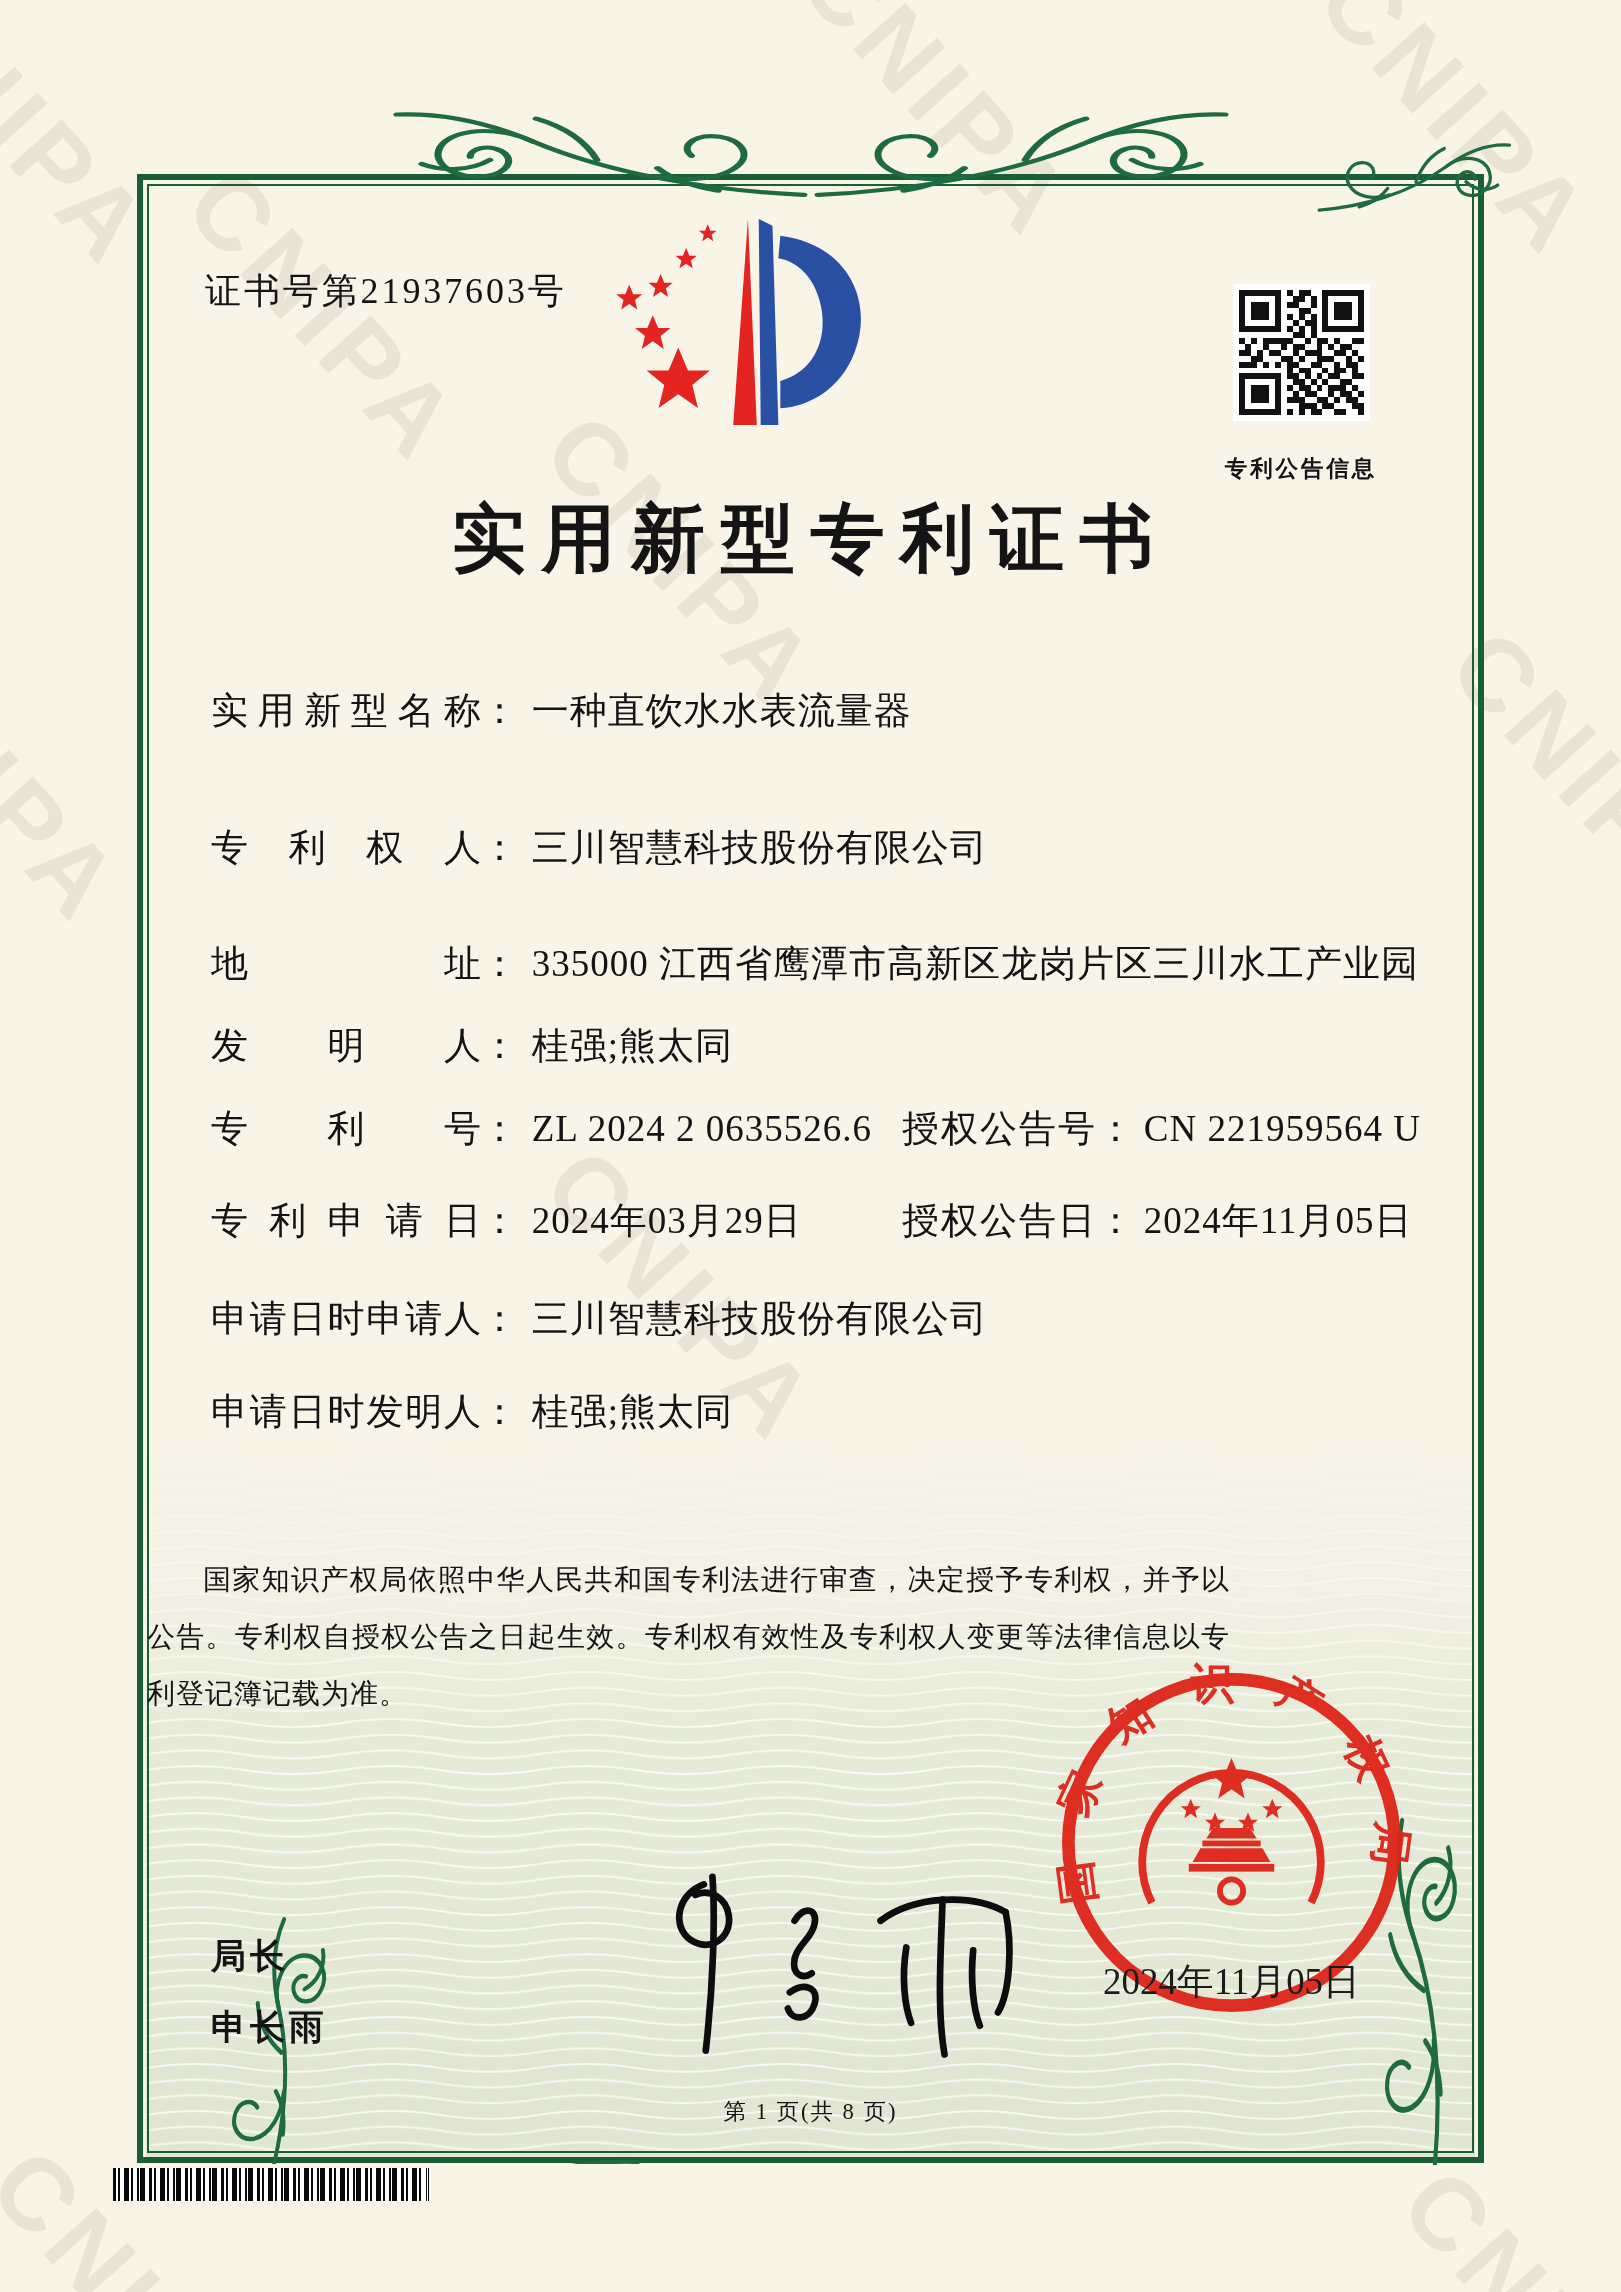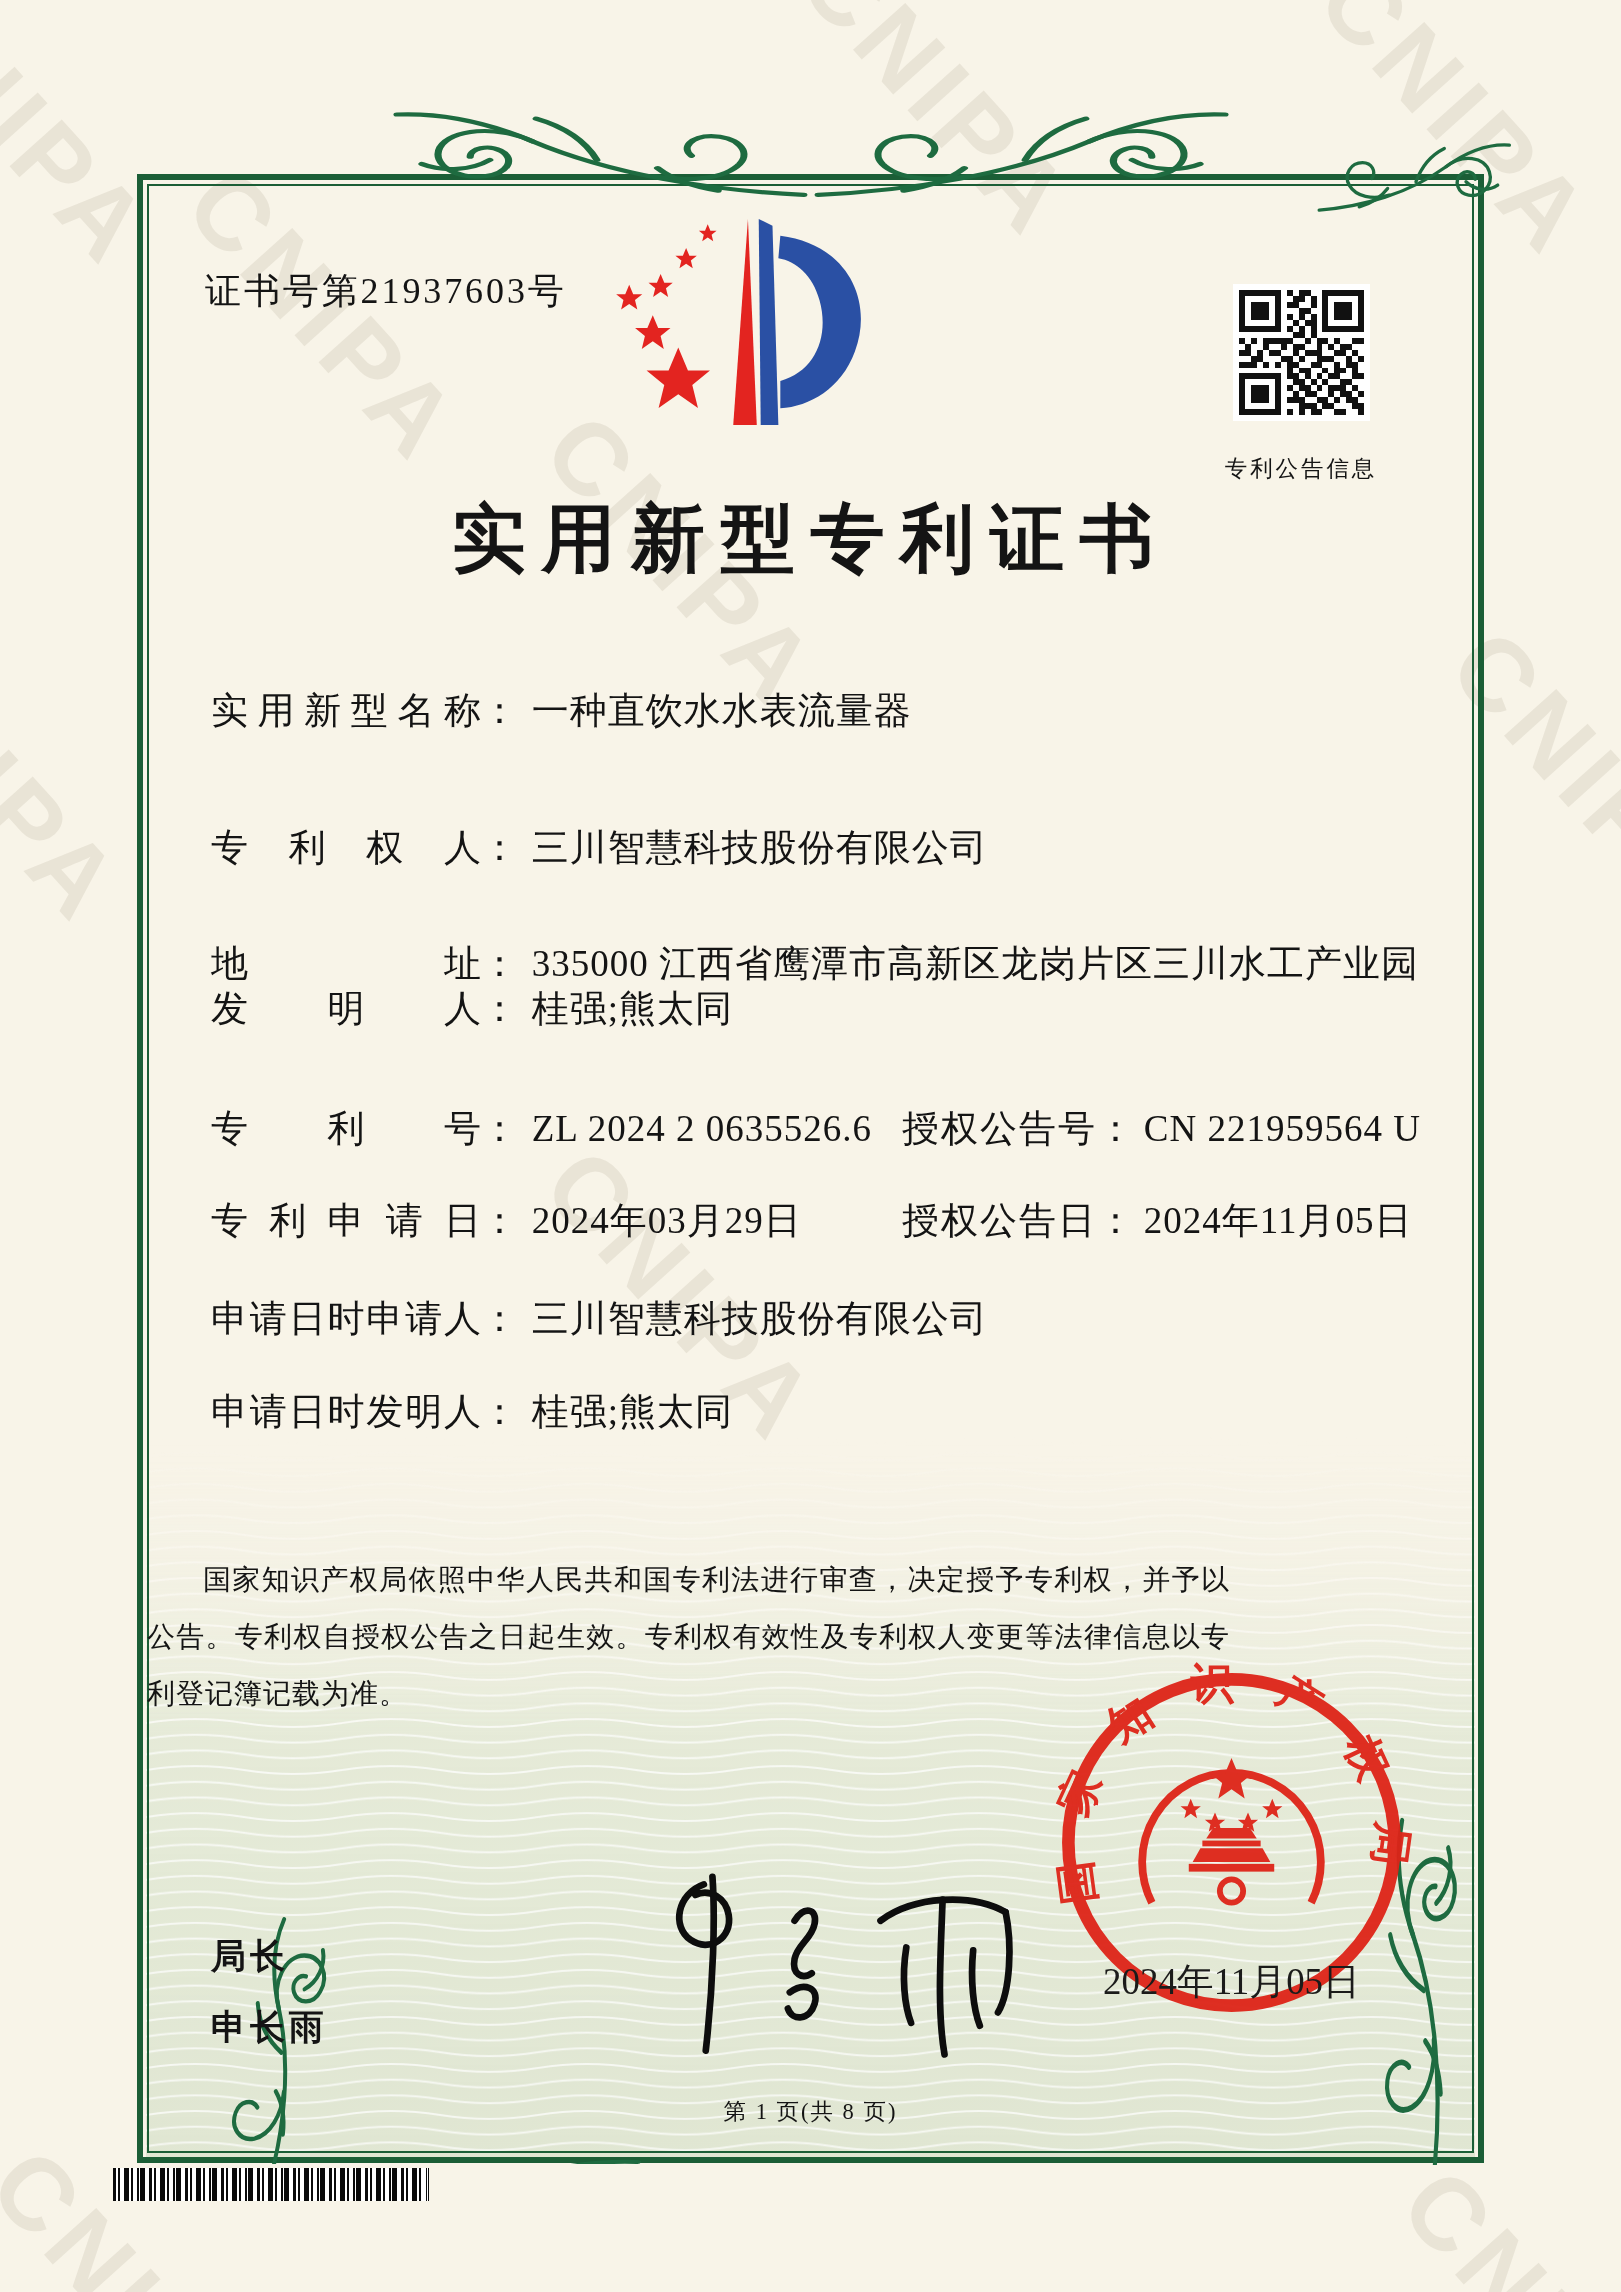--- a/index.html
+++ b/index.html
@@ -43,21 +43,21 @@
   .orn{position:absolute;pointer-events:none;}
   
   .cert-no{position:absolute;left:205px;top:267px;font-size:36px;letter-spacing:2.9px;}
   .logo{position:absolute;left:588px;top:214px;width:314px;height:216px;}
   .qr-box{
     position:absolute;left:1233px;top:284px;width:137px;height:137px;
     background:#fff;padding:5.9px;box-sizing:border-box;
   }
   .qr-label{
     position:absolute;left:1213px;top:453px;width:176px;text-align:center;
-    font-size:22.5px;font-weight:400;letter-spacing:2.9px;
+    font-size:22.5px;font-weight:700;letter-spacing:2.9px;
   }
   .title{
     position:absolute;left:137px;top:490px;width:1347px;text-align:center;
     font-size:74px;font-weight:900;letter-spacing:15.7px;
   }
   
   .row{position:absolute;left:211px;width:1274px;font-size:37px;white-space:nowrap;}
   .flabel{display:inline-block;width:270px;text-align:justify;text-align-last:justify;vertical-align:bottom;}
   .fcolon{display:inline-block;margin-right:13.7px;}
   .fvalue{letter-spacing:1px;}
@@ -398,21 +398,21 @@
 
 <div class="row" style="top:686px">
   <span class="flabel">实用新型名称</span><span class="fcolon">：</span><span class="fvalue">一种直饮水水表流量器</span>
 </div>
 <div class="row" style="top:823px">
   <span class="flabel">专利权人</span><span class="fcolon">：</span><span class="fvalue">三川智慧科技股份有限公司</span>
 </div>
 <div class="row" style="top:939px">
   <span class="flabel">地址</span><span class="fcolon">：</span><span class="fvalue">335000 江西省鹰潭市高新区龙岗片区三川水工产业园</span>
 </div>
-<div class="row" style="top:984px">
+<div class="row" style="top:1021px">
   <span class="flabel">发明人</span><span class="fcolon">：</span><span class="fvalue">桂强;熊太同</span>
 </div>
 <div class="row" style="top:1104px">
   <span class="flabel">专利号</span><span class="fcolon">：</span><span class="fvalue">ZL 2024 2 0635526.6</span>
   <span class="rcol"><span class="flabel2">授权公告号</span><span class="fcolon">：</span><span class="fvalue">CN 221959564 U</span></span>
 </div>
 <div class="row" style="top:1196px">
   <span class="flabel">专利申请日</span><span class="fcolon">：</span><span class="fvalue">2024年03月29日</span>
   <span class="rcol"><span class="flabel2">授权公告日</span><span class="fcolon">：</span><span class="fvalue">2024年11月05日</span></span>
 </div>

